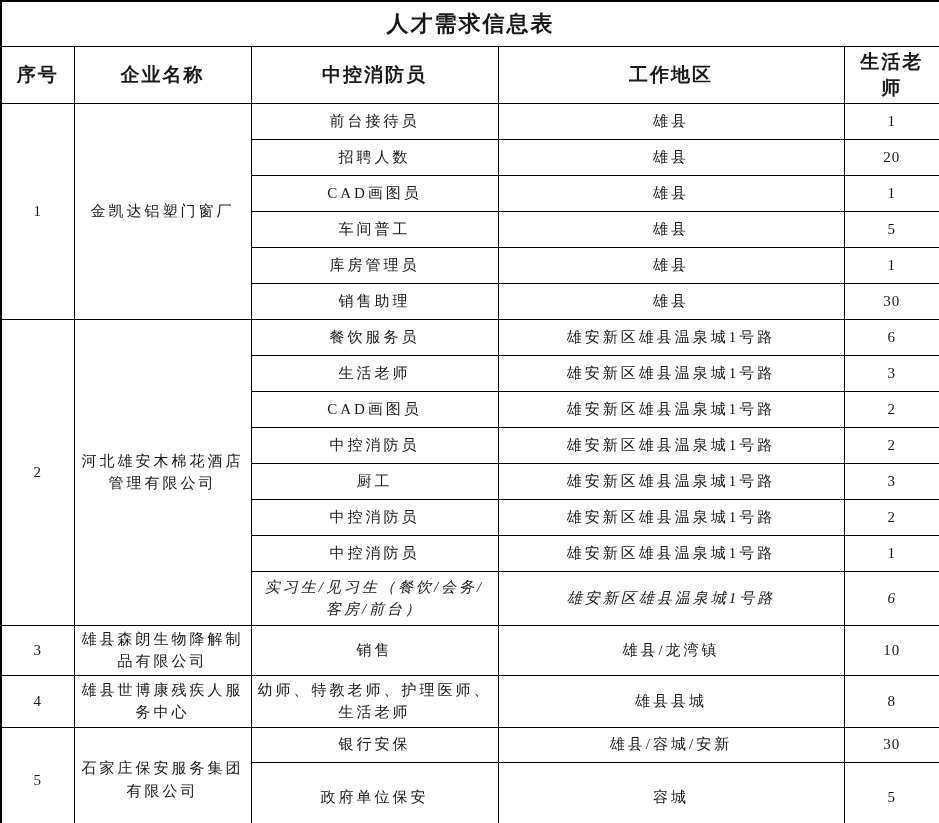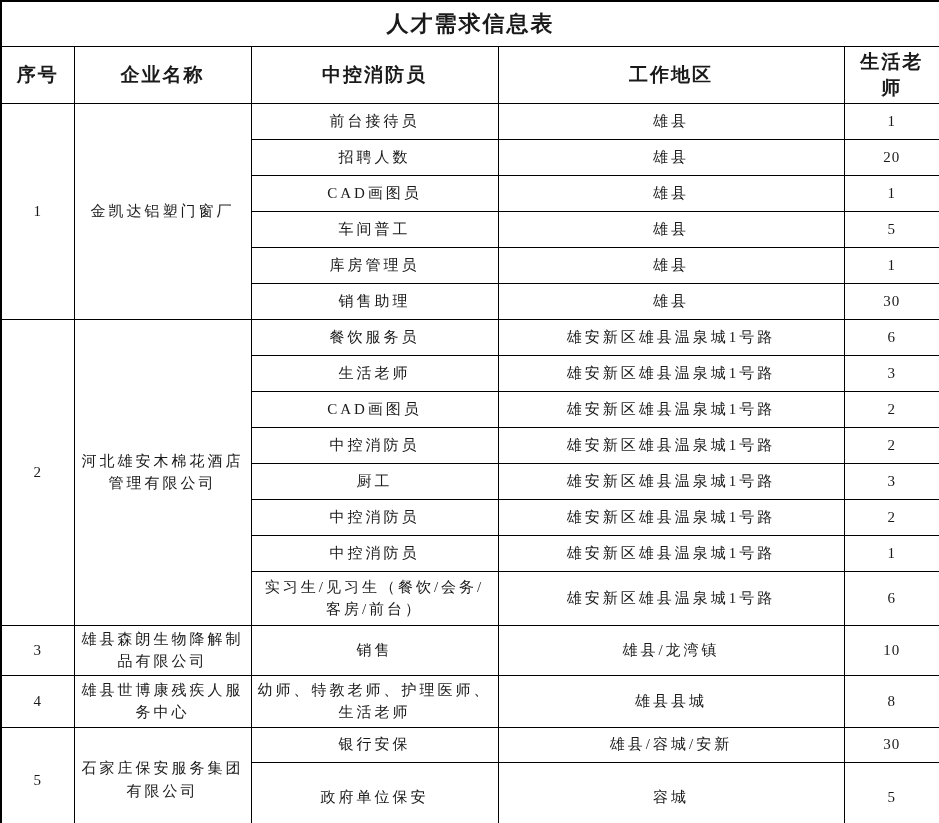--- a/index.html
+++ b/index.html
@@ -45,21 +45,21 @@
   td.body-cell {
     font-size: 15px;
     font-weight: normal;
     letter-spacing: 3px;
     line-height: 1.5;
   }
   td.count-cell {
     letter-spacing: 1px;
   }
   tr.h36 { height: 36px; }
-  tr.h54 { height: 54px; }
+  tr.h54 { height: 54px; font-style: italic; }
   tr.h48 { height: 48px; }
   tr.h52 { height: 52px; }
   tr.h35 { height: 35px; }
   tr.h71 { height: 71px; }
 </style>
 </head>
 <body>
 
 <table class="demand-table">
   <colgroup>

